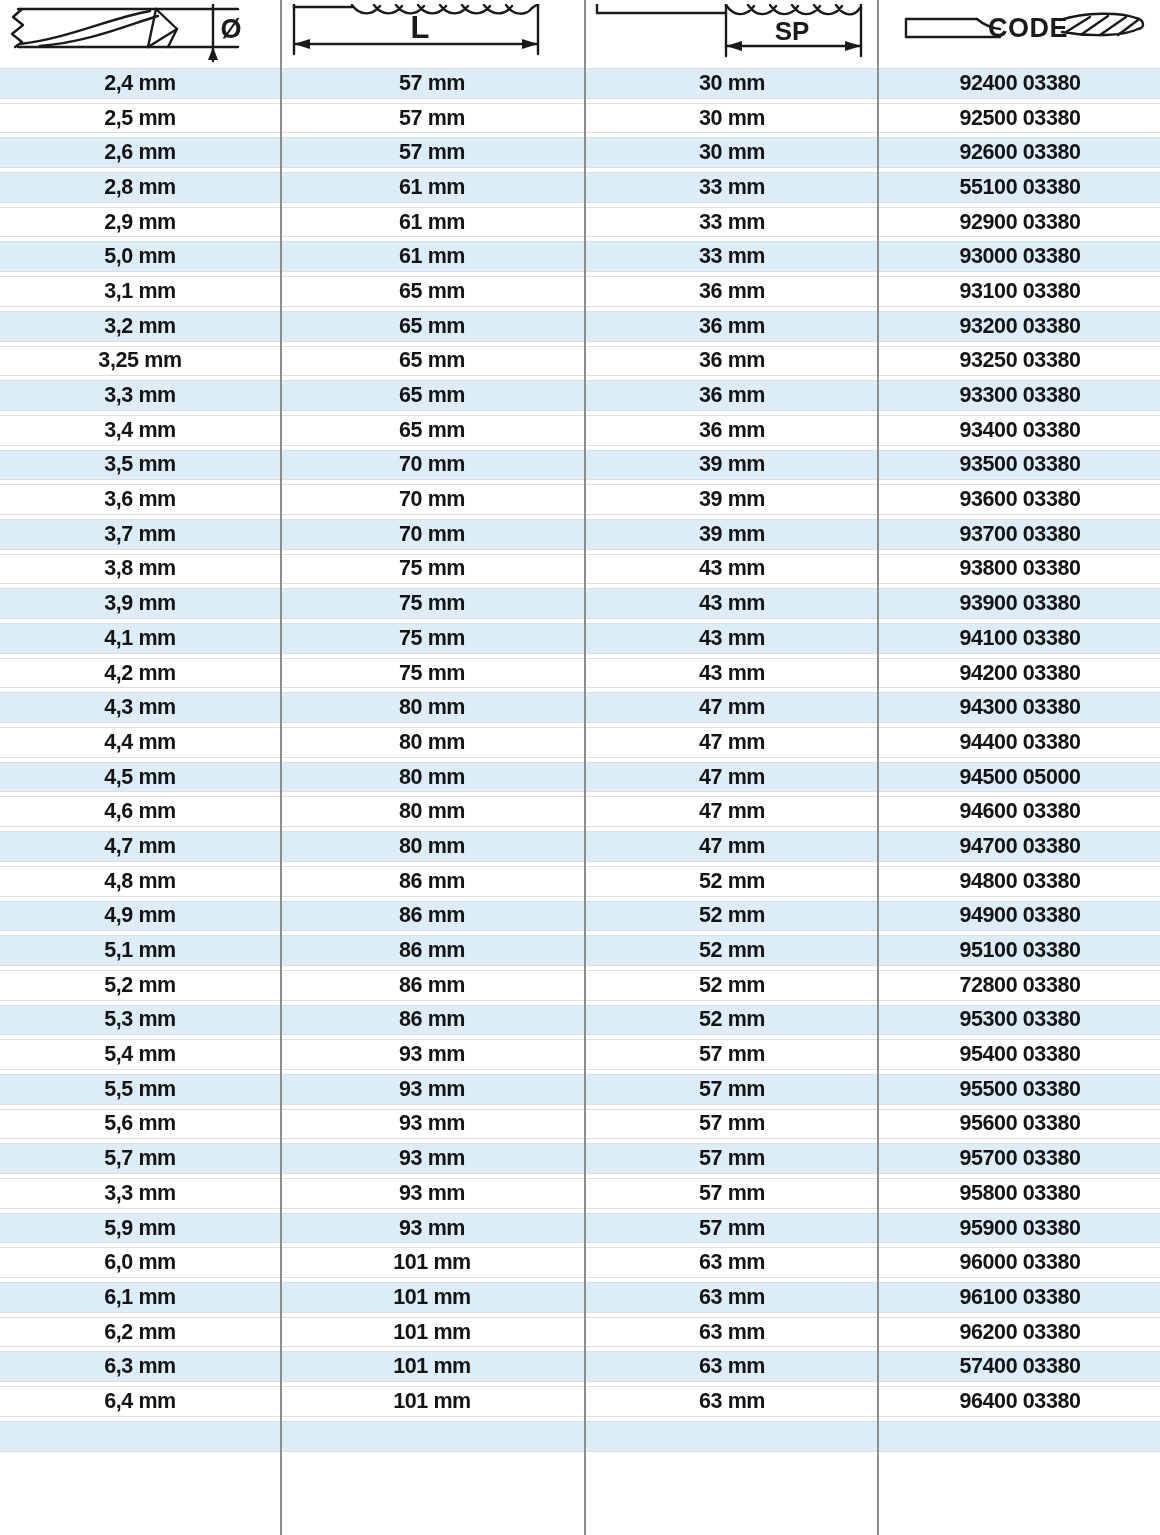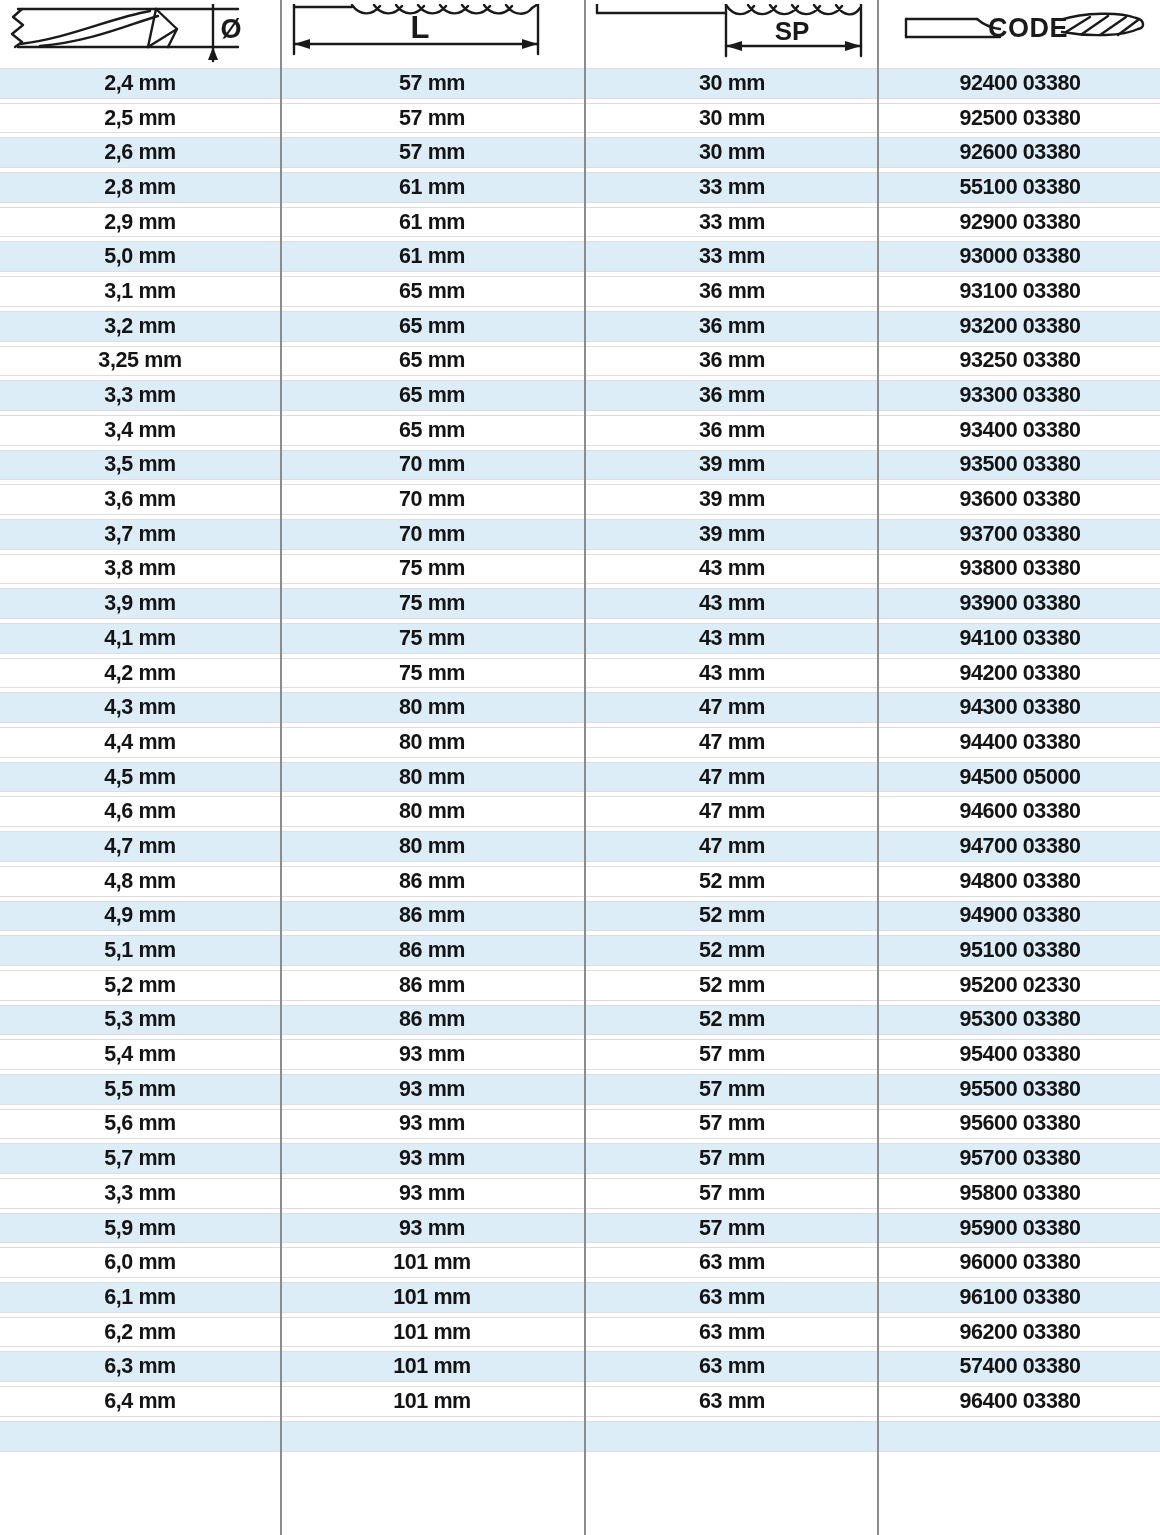--- a/index.html
+++ b/index.html
@@ -301,21 +301,21 @@
         <tr class="row-blue">
           <td>5,1 mm</td>
           <td>86 mm</td>
           <td>52 mm</td>
           <td>95100 03380</td>
         </tr>
         <tr class="row-white">
           <td>5,2 mm</td>
           <td>86 mm</td>
           <td>52 mm</td>
-          <td>95200 02330</td>
+          <td>72800 03380</td>
         </tr>
         <tr class="row-blue">
           <td>5,3 mm</td>
           <td>86 mm</td>
           <td>52 mm</td>
           <td>95300 03380</td>
         </tr>
         <tr class="row-white">
           <td>5,4 mm</td>
           <td>93 mm</td>

